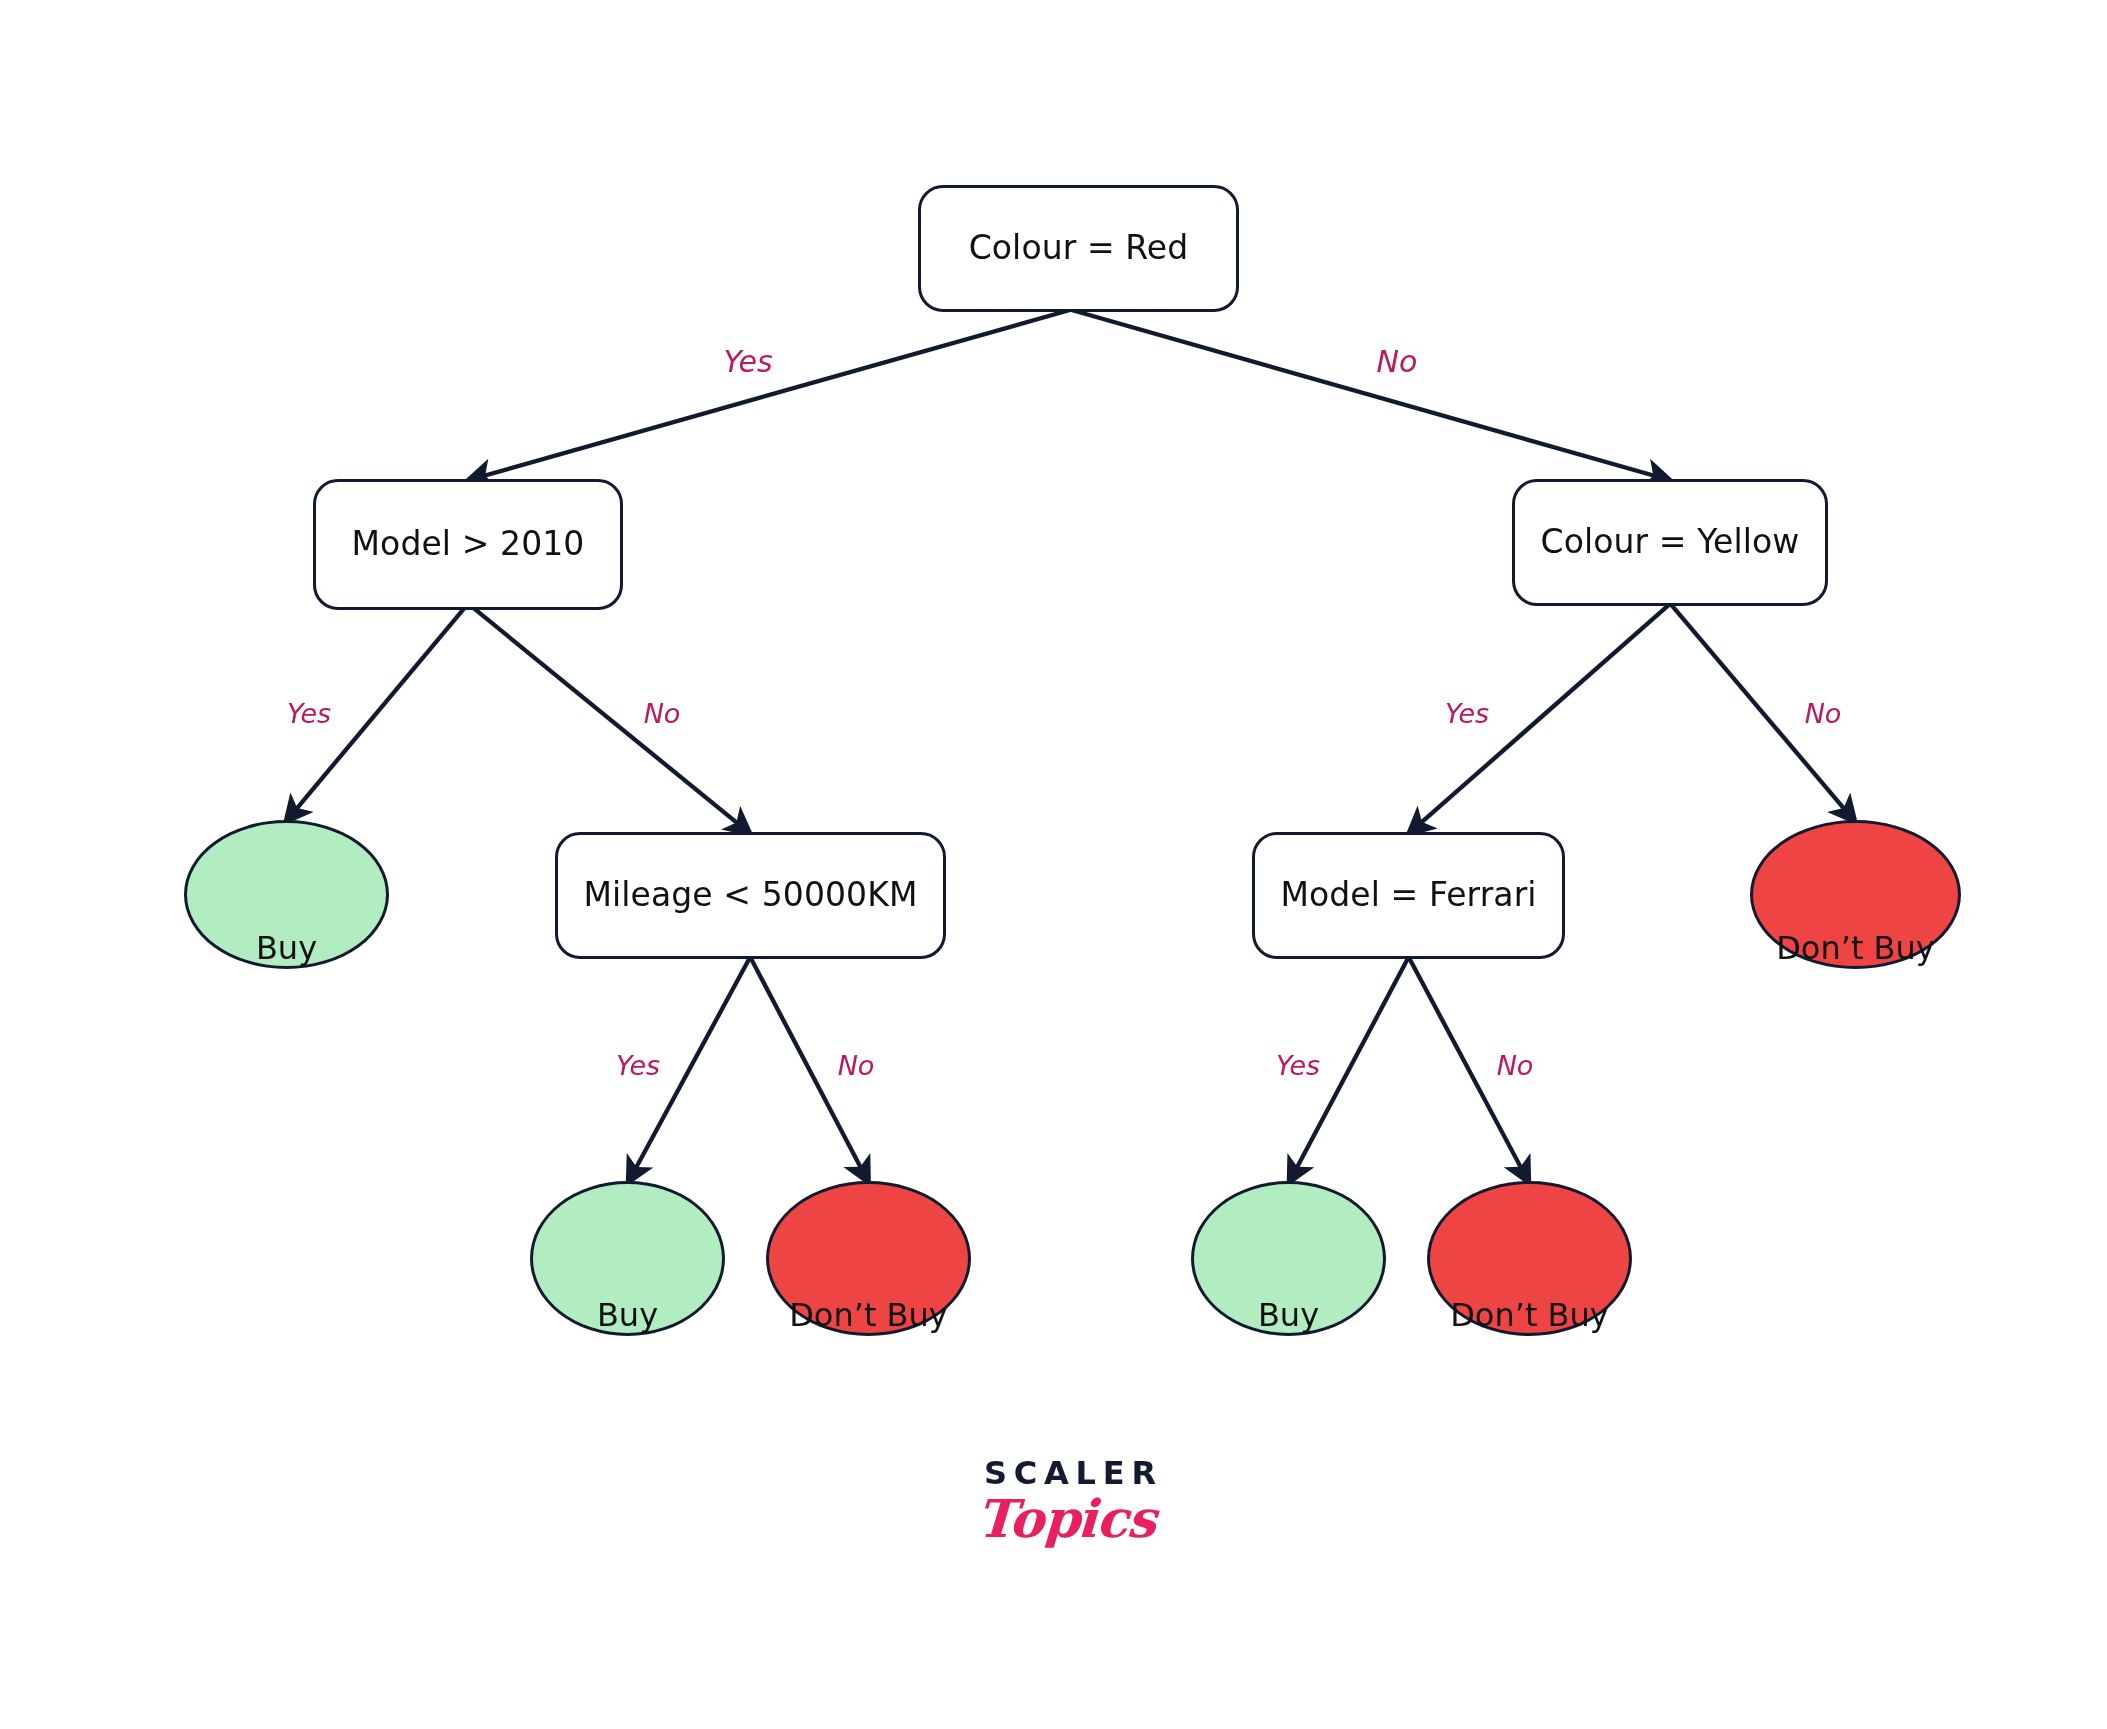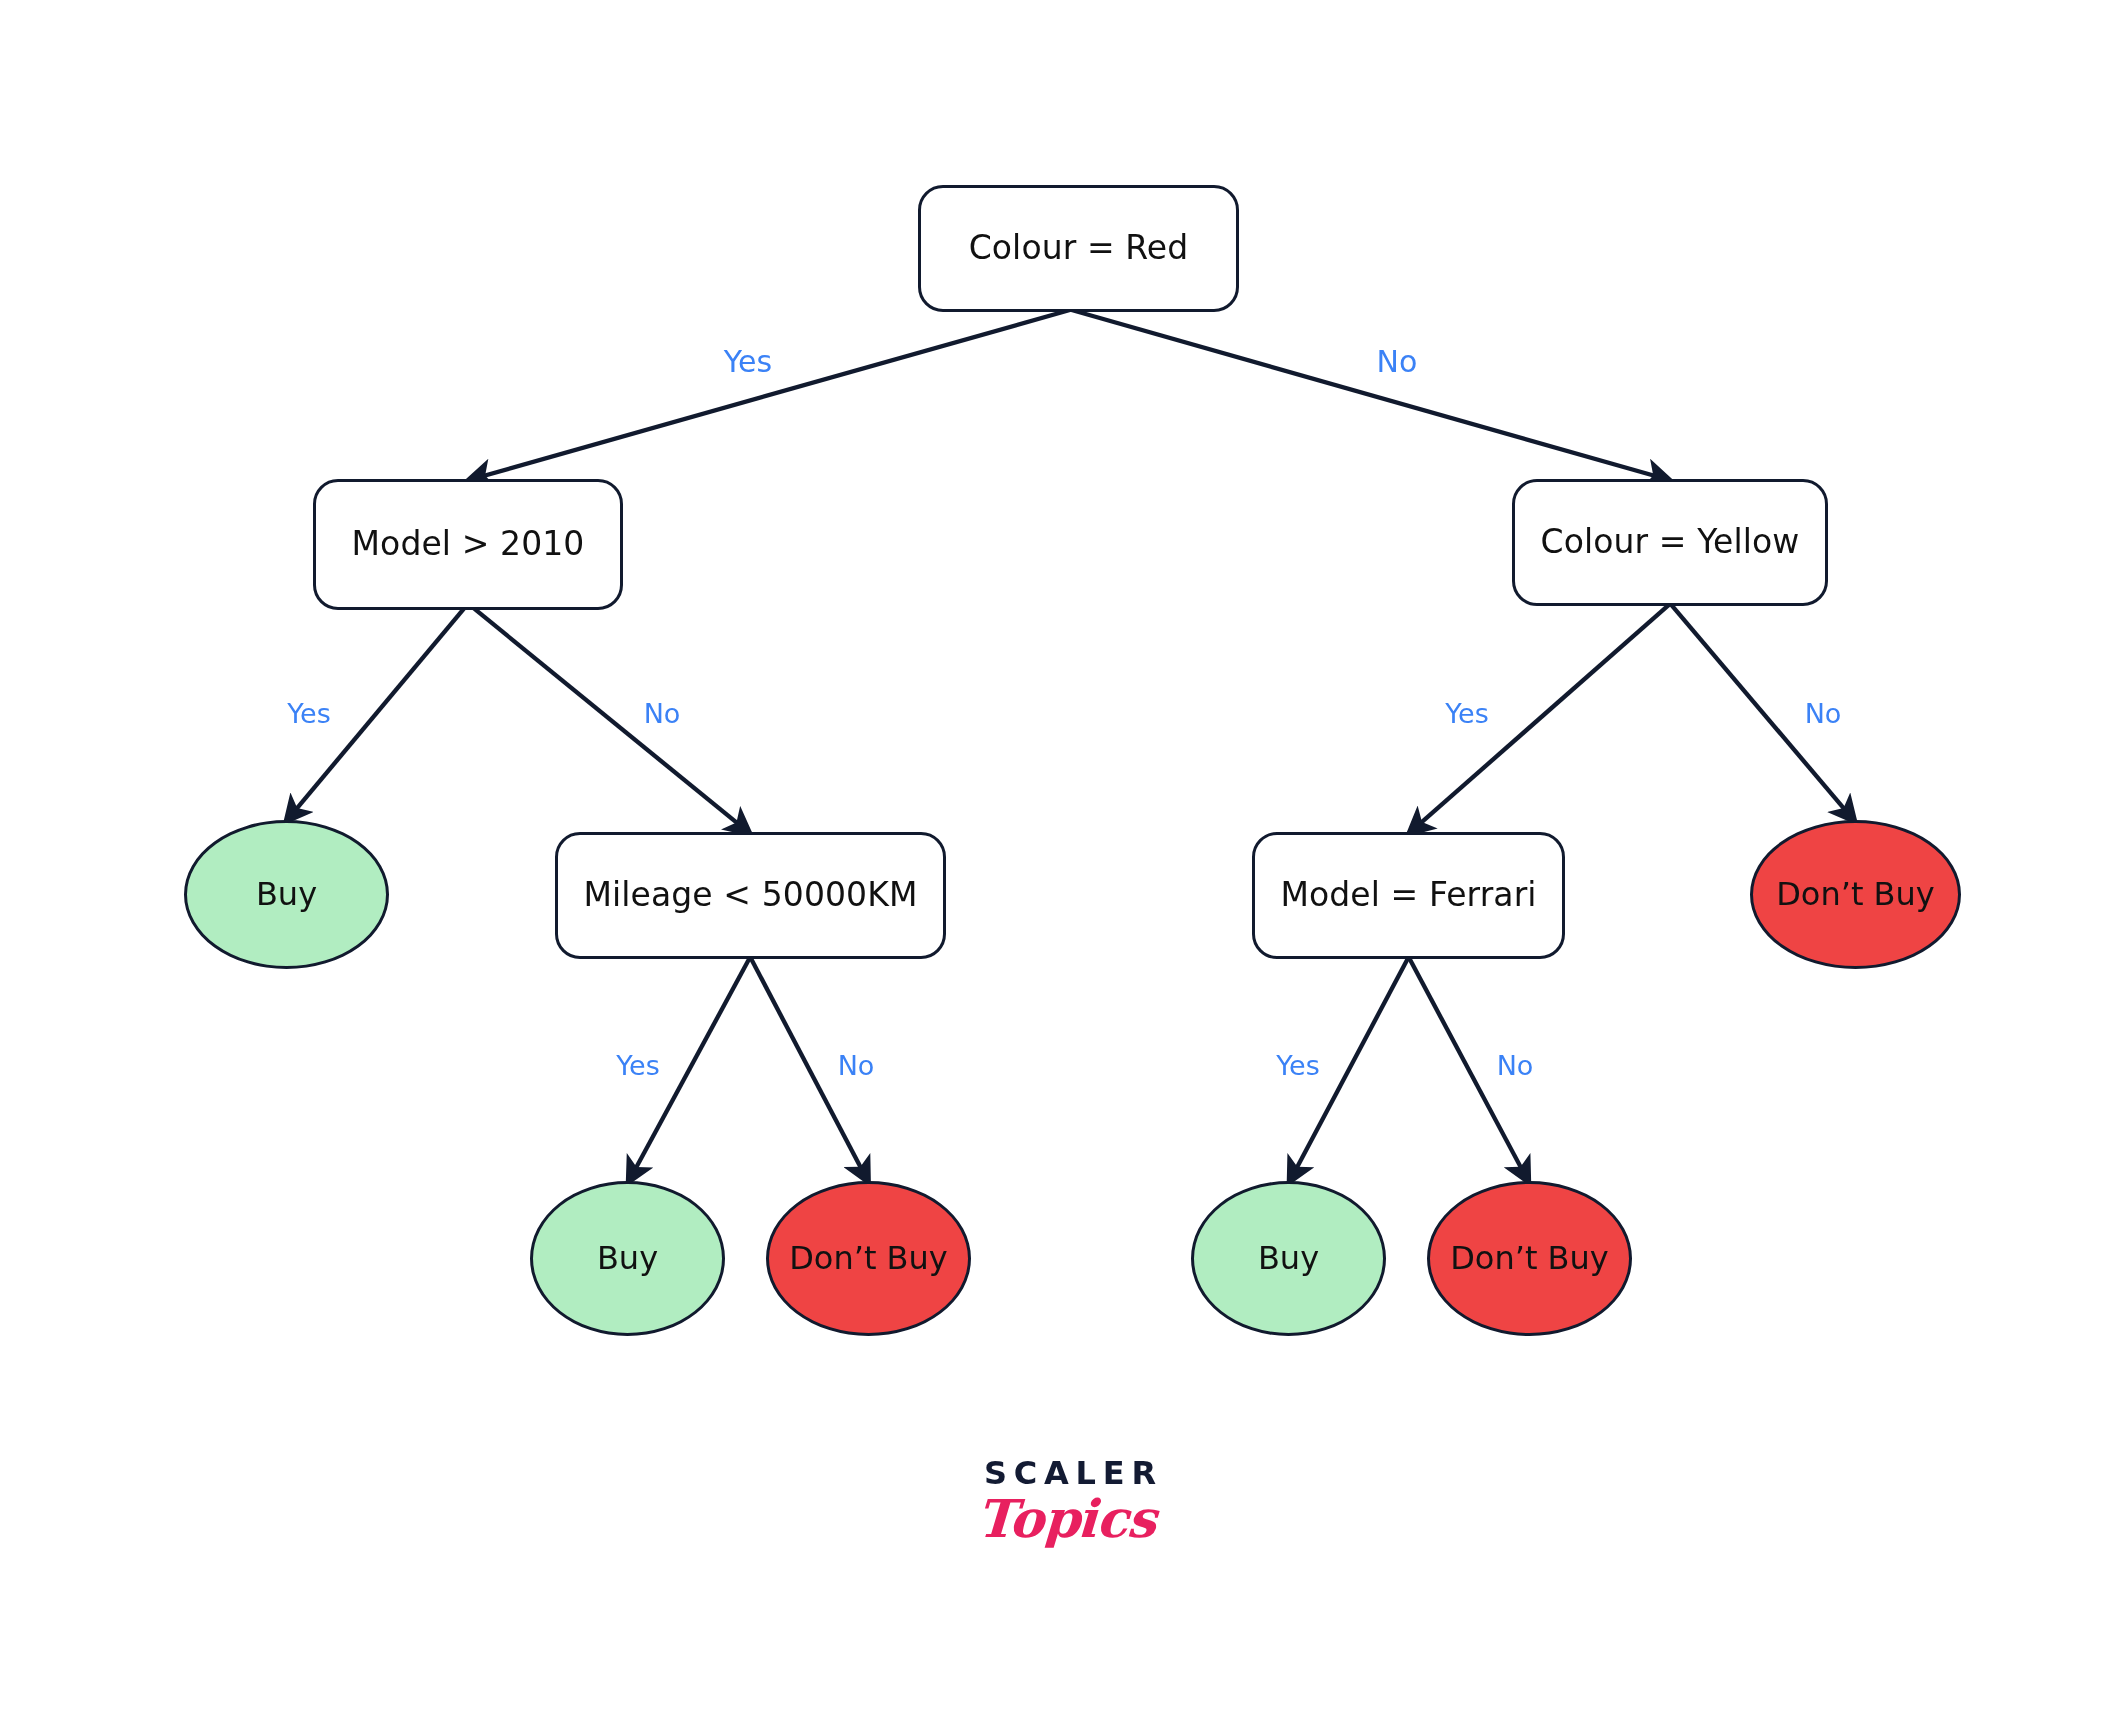--- a/index.html
+++ b/index.html
@@ -43,32 +43,34 @@
     border: 3.7px solid #111a2e;
     border-radius: 25px;
     font-size: 33px;
     letter-spacing: 0.1px;
     padding: 0 11px;
   }
   .node.leaf {
     border: 3.7px solid #111a2e;
     border-radius: 50%;
     font-size: 32px;
+    align-items: flex-end;
   }
   .node.leaf.buy {
     background: #b1edc1;
   }
   .node.leaf.dontbuy {
     background: #ef4444;
   }
   .edge-label {
     position: absolute;
     font-family: "DejaVu Sans", "Liberation Sans", sans-serif;
+    font-style: italic;
     font-size: 30px;
-    color: #3b82f6;
+    color: #be185d;
     white-space: nowrap;
     z-index: 4;
     transform: translate(-50%, -50%);
   }
   .edge-label.small {
     font-size: 27px;
   }
   
   #logo {
     position: absolute;

